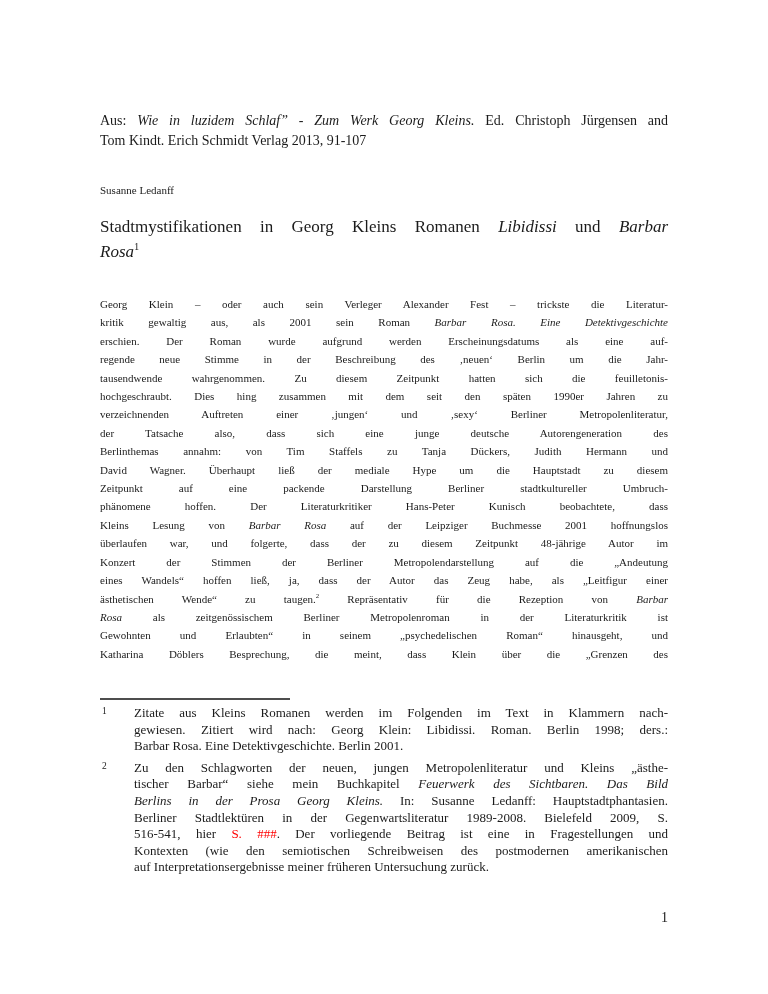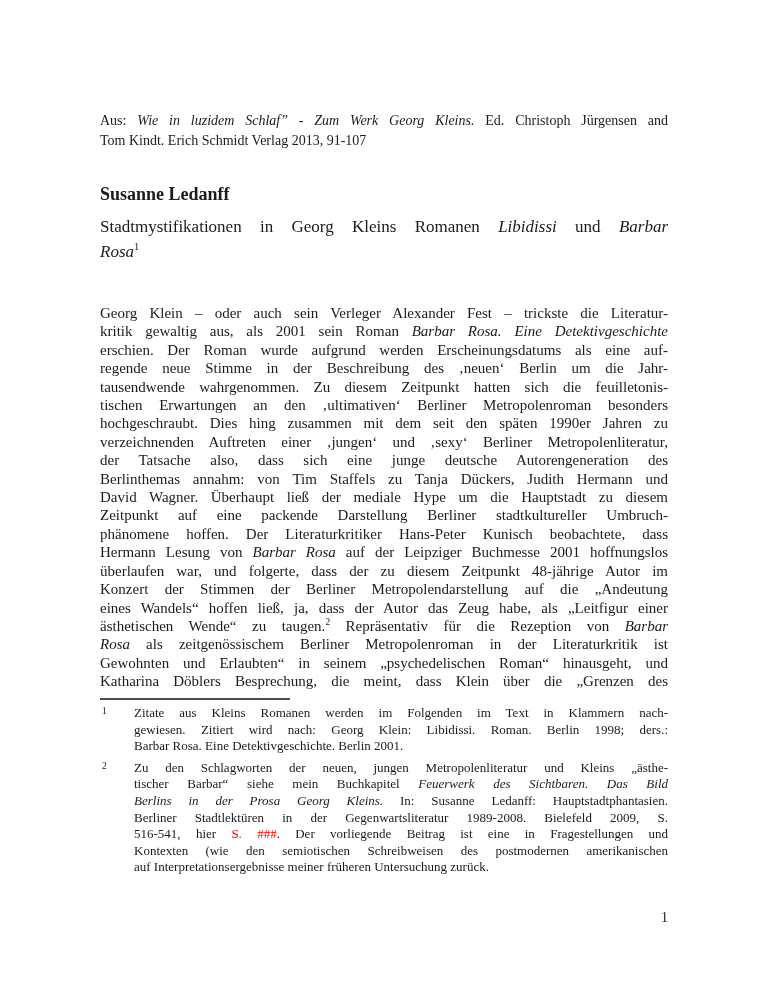--- a/index.html
+++ b/index.html
@@ -8,23 +8,23 @@
   .page { position:relative; width:768px; height:994px; background:#ffffff; overflow:hidden;margin-top:7px; }
   .block { position:absolute; left:100px; width:568px; }
 
   .tline { text-align:justify; text-align-last:justify; }
   .tline.tlast { text-align-last:left; }
   .it { font-style:italic; }
   .sup { vertical-align:super; font-size:0.62em; line-height:0; }
   .red { color:#ff0000; }
 
   .header-citation { top:104px; font-size:14px; line-height:20px; }
-  .author-name { top:177px; font-size:18px; font-weight:bold; }
+  .author-name { top:177px; font-size:11px; font-weight:normal; }
   .article-title { top:208px; font-size:17px; line-height:24.5px; }
-  .body-paragraph { top:297px; font-size:15px; line-height:18.4px; }
+  .body-paragraph { top:288px; font-size:11px; line-height:18.4px; }
 
   .footnote-separator { top:691px; width:190px; height:0; border-top:2px solid #4d4d4d; }
   .footnotes { top:698px; font-size:13px; line-height:16.6px; }
   .fnitem { position:relative; padding-left:34px; }
   .fnitem + .fnitem { margin-top:5px; }
   .fnmark { position:absolute; left:2px; top:-2px; font-size:9.5px; }
 
   .page-number { top:903px; text-align:right; font-size:14px; }
 </style>
 </head>
@@ -39,29 +39,28 @@
   <div class="block article-title">
       <div class="tline"><span>Stadtmystifikationen in Georg Kleins Romanen </span><span class="it">Libidissi</span><span> und </span><span class="it">Barbar</span></div>
       <div class="tline tlast"><span class="it">Rosa</span><span class="sup">1</span></div>
     </div>
   <div class="block body-paragraph">
       <div class="tline"><span>Georg Klein – oder auch sein Verleger Alexander Fest – trickste die Literatur-</span></div>
       <div class="tline"><span>kritik gewaltig aus, als 2001 sein Roman </span><span class="it">Barbar Rosa. Eine Detektivgeschichte</span></div>
       <div class="tline"><span>erschien. Der Roman wurde aufgrund werden Erscheinungsdatums als eine auf-</span></div>
       <div class="tline"><span>regende neue Stimme in der Beschreibung des ‚neuen‘ Berlin um die Jahr-</span></div>
       <div class="tline"><span>tausendwende wahrgenommen. Zu diesem Zeitpunkt hatten sich die feuilletonis-</span></div>
-      <div class="tline"><span>tischen Erwartungen an den ‚ultimativen‘ Berliner Metropolenroman besonders</span></div>
       <div class="tline"><span>hochgeschraubt. Dies hing zusammen mit dem seit den späten 1990er Jahren zu</span></div>
       <div class="tline"><span>verzeichnenden Auftreten einer ‚jungen‘ und ‚sexy‘ Berliner Metropolenliteratur,</span></div>
       <div class="tline"><span>der Tatsache also, dass sich eine junge deutsche Autorengeneration des</span></div>
       <div class="tline"><span>Berlinthemas annahm: von Tim Staffels zu Tanja Dückers, Judith Hermann und</span></div>
       <div class="tline"><span>David Wagner. Überhaupt ließ der mediale Hype um die Hauptstadt zu diesem</span></div>
       <div class="tline"><span>Zeitpunkt auf eine packende Darstellung Berliner stadtkultureller Umbruch-</span></div>
       <div class="tline"><span>phänomene hoffen. Der Literaturkritiker Hans-Peter Kunisch beobachtete, dass</span></div>
-      <div class="tline"><span>Hermann Lesung von </span><span class="it">Barbar Rosa</span><span> auf der Leipziger Buchmesse 2001 hoffnungslos</span></div>
+      <div class="tline"><span>Kleins Lesung von </span><span class="it">Barbar Rosa</span><span> auf der Leipziger Buchmesse 2001 hoffnungslos</span></div>
       <div class="tline"><span>überlaufen war, und folgerte, dass der zu diesem Zeitpunkt 48-jährige Autor im</span></div>
       <div class="tline"><span>Konzert der Stimmen der Berliner Metropolendarstellung auf die „Andeutung</span></div>
       <div class="tline"><span>eines Wandels“ hoffen ließ, ja, dass der Autor das Zeug habe, als „Leitfigur einer</span></div>
       <div class="tline"><span>ästhetischen Wende“ zu taugen.</span><span class="sup">2</span><span> Repräsentativ für die Rezeption von </span><span class="it">Barbar</span></div>
       <div class="tline"><span class="it">Rosa</span><span> als zeitgenössischem Berliner Metropolenroman in der Literaturkritik ist</span></div>
       <div class="tline"><span>Gewohnten und Erlaubten“ in seinem „psychedelischen Roman“ hinausgeht, und</span></div>
       <div class="tline"><span>Katharina Döblers Besprechung, die meint, dass Klein über die „Grenzen des</span></div>
     </div>
   <div class="block footnote-separator"></div>
   <div class="block footnotes" id="footnotes-section">

